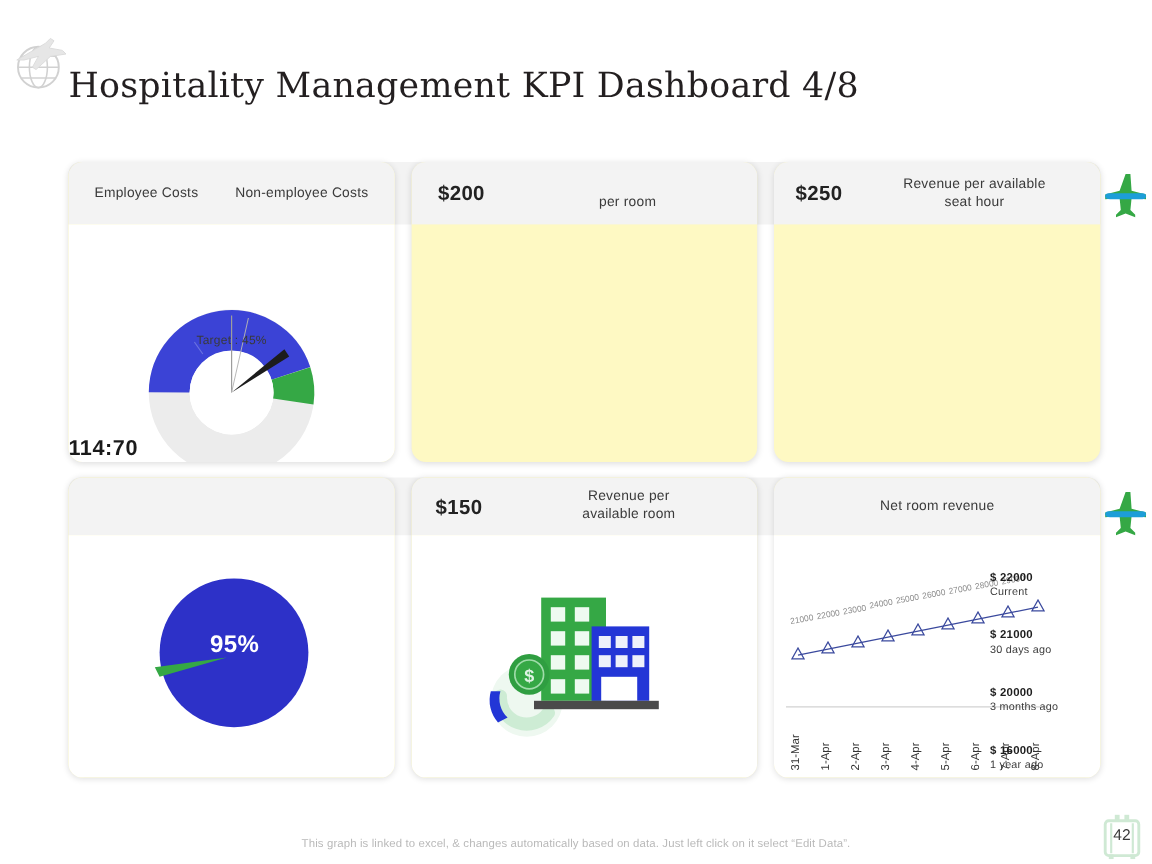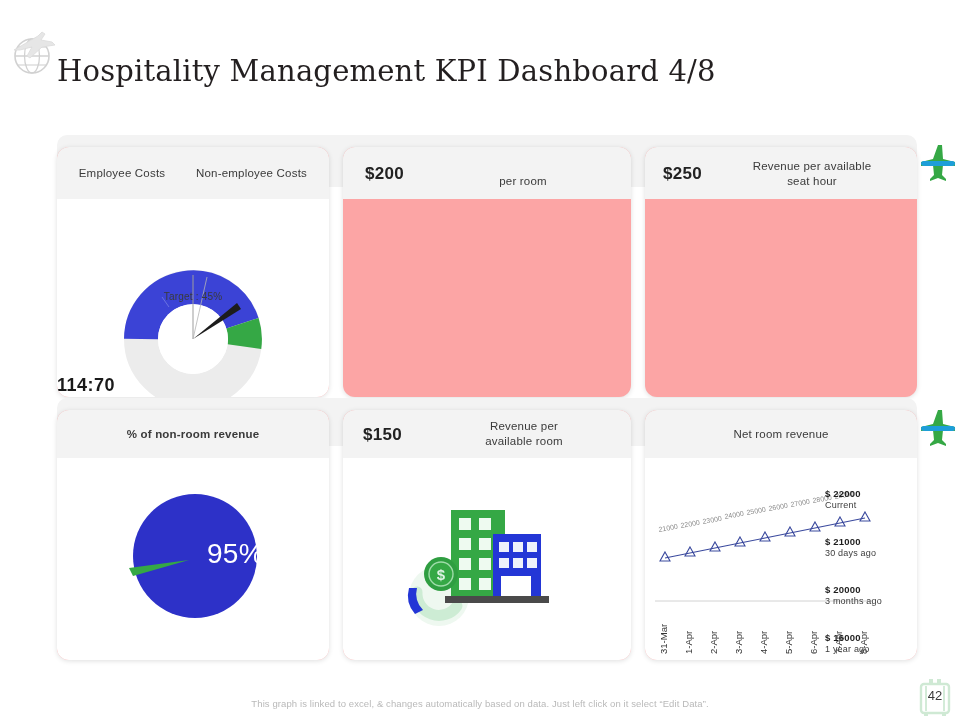--- a/index.html
+++ b/index.html
@@ -24,21 +24,21 @@
   .row1{top:135px;height:250px;}
   .row2{top:398px;height:250px;}
 
   .band{
     position:absolute;left:0;top:0;width:860px;height:52px;
     background:#f3f3f3;border-radius:10px 10px 0 0;
   }
   .row2 .band{height:48px;}
 
   .card{
-    position:absolute;top:12px;background:#fca5a5;
+    position:absolute;top:0;background:#fef9c3;
     border-radius:12px;box-shadow:0 1px 5px rgba(0,0,0,.13);
     overflow:hidden;
   }
   .c1{left:0;width:272px;}
   .c2{left:286px;width:288px;}
   .c3{left:588px;width:272px;}
   .row1 .card{height:250px;}
   .row2 .card{height:250px;}
   .card .cardband{
     position:absolute;left:0;top:0;width:100%;height:52px;background:#f3f3f3;
@@ -81,21 +81,21 @@
     font-size:11.5px;color:#2a2a2a;line-height:15px;letter-spacing:.2px;
   }
 
   
   .engage{
     position:absolute;left:0;top:166px;width:100%;text-align:center;
     font-size:13.5px;color:#2c2c2c;letter-spacing:.2px;
   }
   .pielbl{
     position:absolute;left:118px;top:80px;
-    font-size:28px;font-weight:normal;color:#ffffff;letter-spacing:.3px;margin-left:32px;
+    font-size:20px;font-weight:bold;color:#ffffff;letter-spacing:.3px;
   }
 
   
   .lcleg{position:absolute;right:8px;top:8px;width:84px;}
   .lcleg .ent{margin-bottom:17px;}
   .lcleg .v{font-size:9.5px;font-weight:bold;color:#1d1d1d;letter-spacing:.2px;}
   .lcleg .l{font-size:9px;color:#3c3c3c;letter-spacing:.2px;margin-top:1px;}
 
   .xlbl{
     position:absolute;bottom:6px;
@@ -178,21 +178,20 @@
       <div class="bt" style="left:72px;top:12px;width:190px;">Revenue per available</div>
       <div class="bt" style="left:72px;top:27px;width:190px;">seat hour</div>
     </div>
   </div>
 
   <div class="row row2">
     <div class="band"></div>
 
     <div class="card c1">
       <div class="cardband"></div>
-      <div class="bt bold" style="left:6px;top:17px;width:260px;">% of non-room  revenue</div>
       <div class="body">
         <div style="position:absolute;left:66px;top:32px;">
           <svg viewBox="0 0 140 140" width="140" height="140">
             <circle cx="72" cy="66" r="62" fill="#2d31c8"></circle>
             <path d="M66 70 L6 78 L10 86 Z" fill="#35a845"></path>
             <path d="M66 70 L8 77 L11 87 Z" fill="#ffffff" opacity="0"></path>
           </svg>
         </div>
         <div class="pielbl">95%</div>
       </div>

